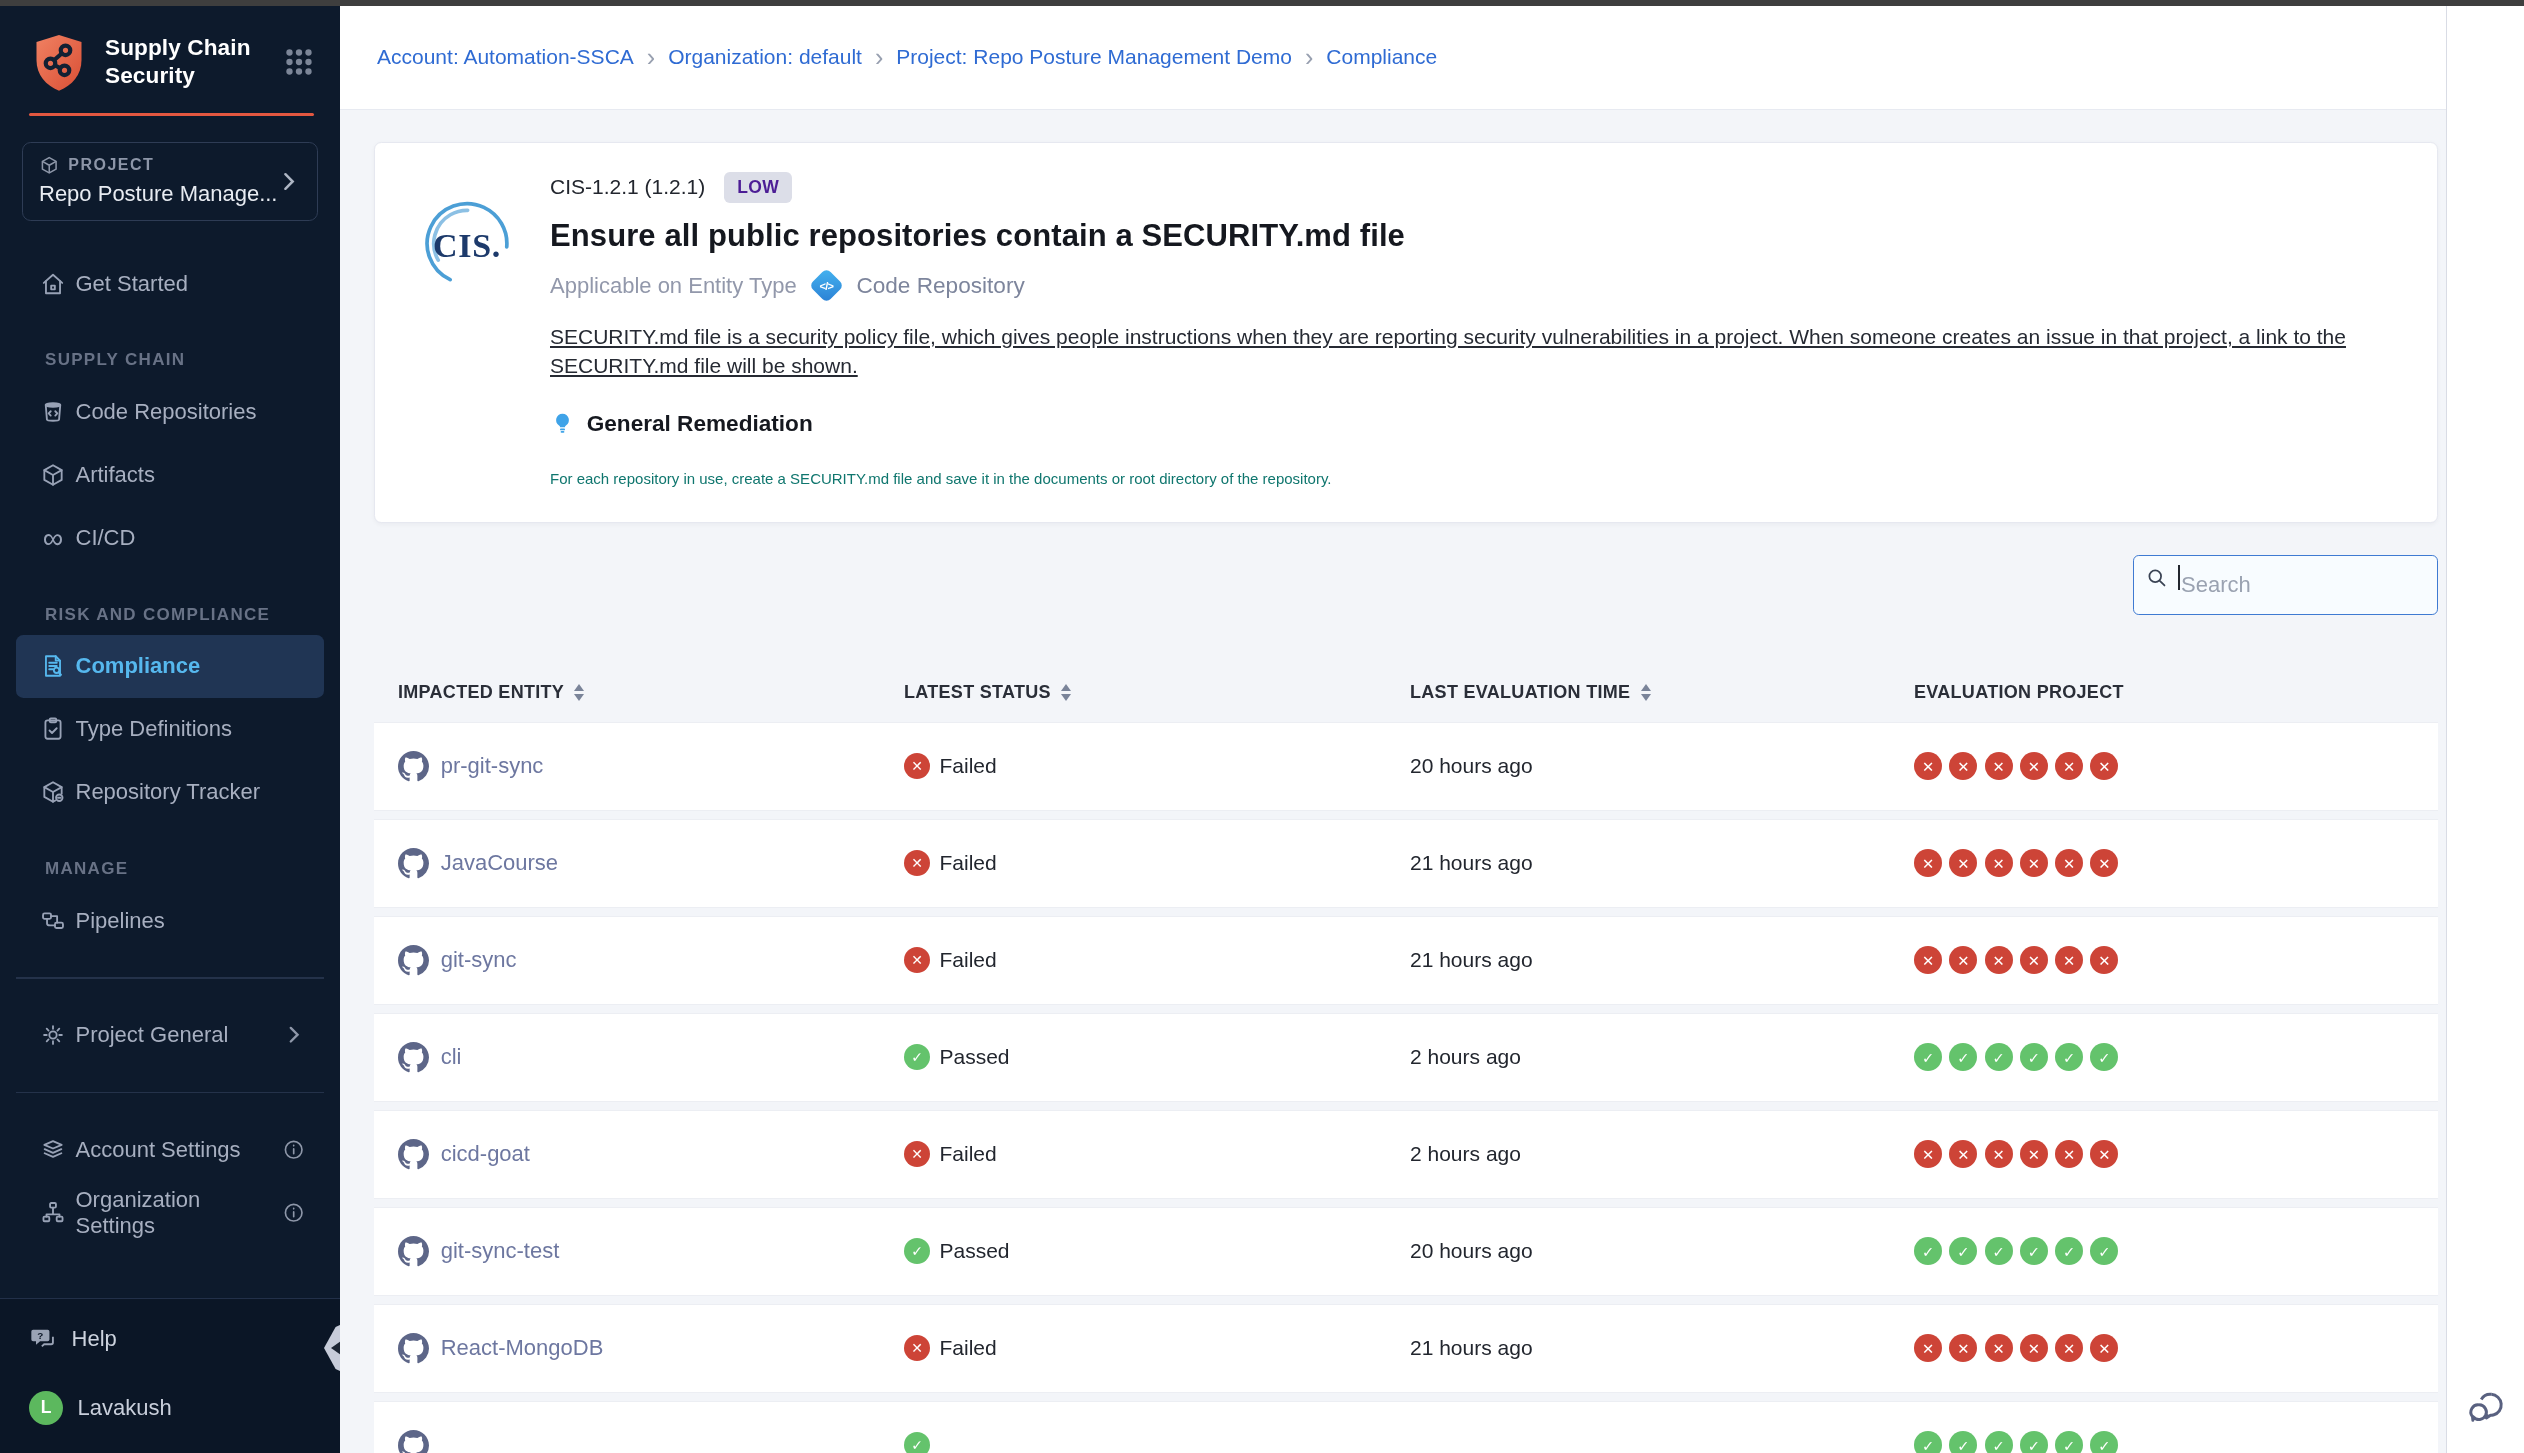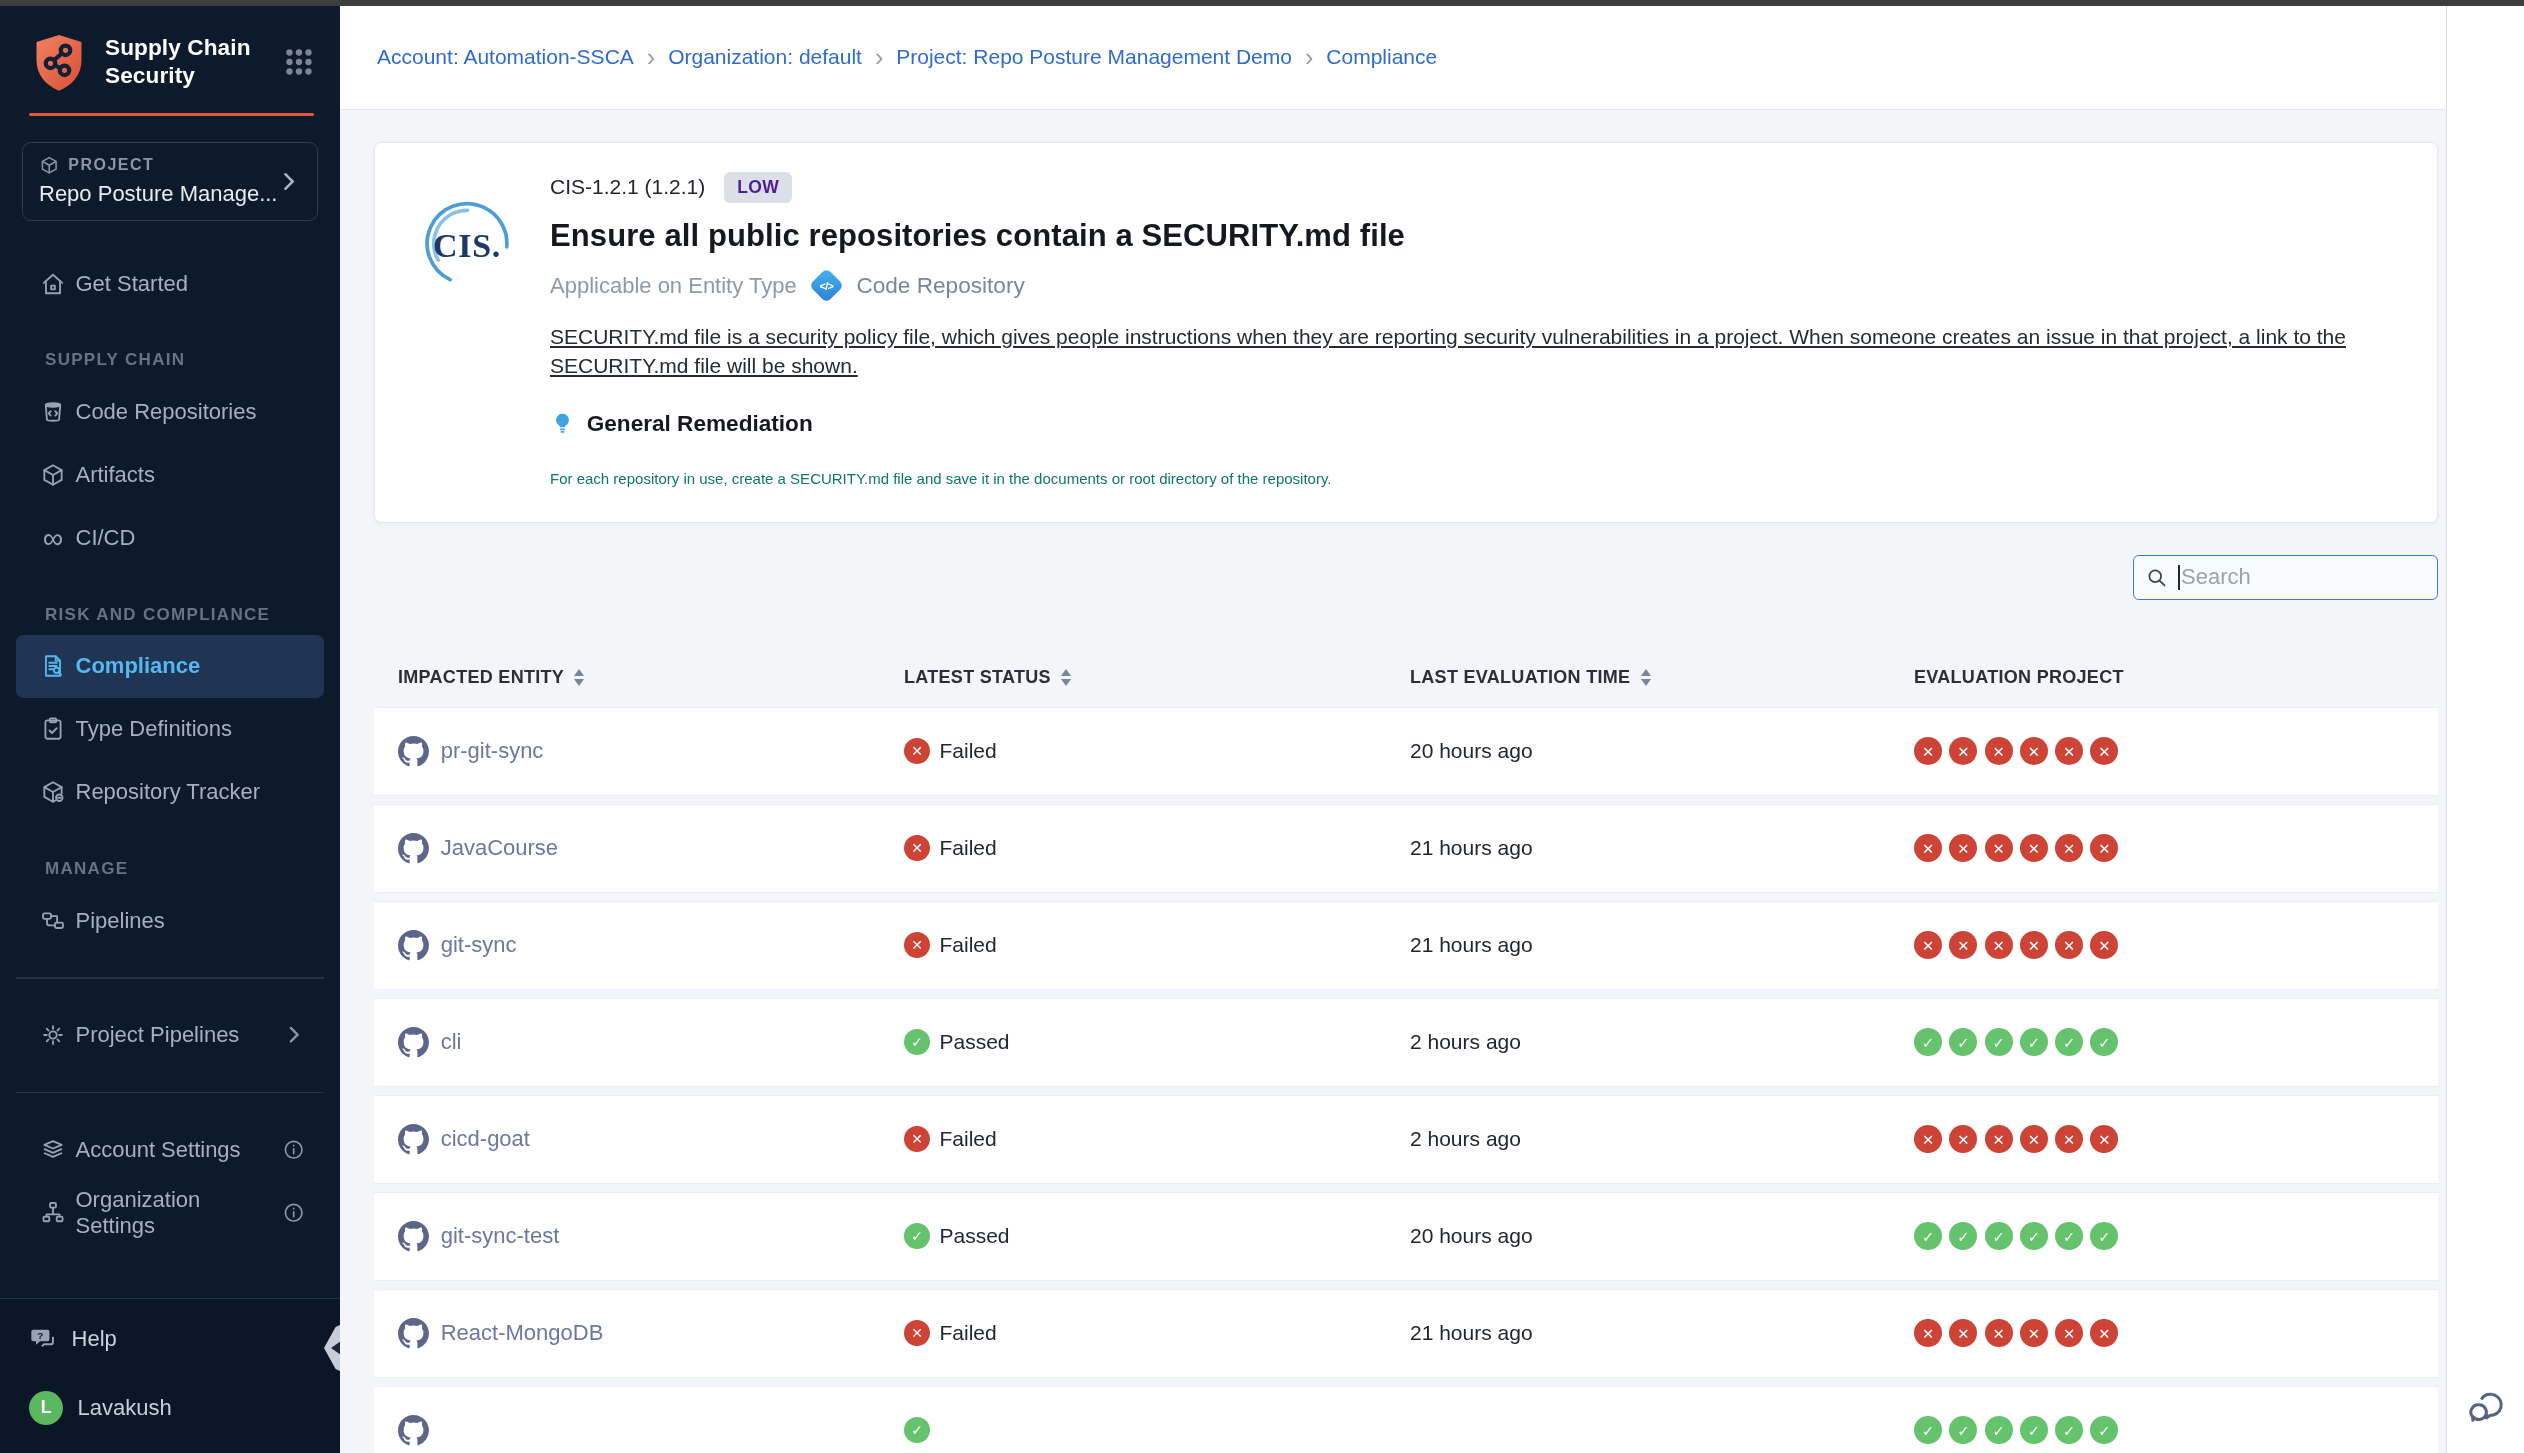--- a/index.html
+++ b/index.html
@@ -75,21 +75,21 @@
   .entity-diamond { width:25px; height:25px; border-radius:5.8px; background:linear-gradient(135deg,#45b4f0,#2a7fd4); transform:rotate(45deg); display:flex; align-items:center; justify-content:center; margin:0 4.4px; }
   .entity-diamond span { transform:rotate(-45deg); color:#fff; font-size:11px; font-weight:700; letter-spacing:-0.7px; }
   .entity-type { font-size:22.6px; color:#7d859c; }
   .rule-desc { margin-top:23.4px; font-size:21px; line-height:29px; color:#262a33; max-width:1870px;text-decoration:underline; }
   .remed-head { margin-top:31px; display:flex; align-items:center; gap:11.7px; }
   .bulb { width:25px; height:25px; }
   .remed-title { font-size:22.6px; font-weight:700; color:#15181f; }
   .remed-text { margin-top:33px; font-size:15px; color:#0f766e; }
 
   .search-row { margin-top:32px; display:flex; justify-content:flex-end; }
-  .search-box { position:relative; width:305px; height:45px; }
+  .search-box { position:relative; width:305px; height:60px; }
   .search-box input { width:100%; height:100%; border:1.5px solid #3f7ad2; border-radius:5.8px; background:#f8fcff; padding:0 11.7px 0 47px; font-size:22px; color:#22262e; outline:none; font-family:inherit; }
   .search-box input::placeholder { color:#9aa2b1; }
   .search-icon { position:absolute; left:11.7px; top:11px; width:23.4px; height:23.4px; color:#3a4354; }
   .search-caret { position:absolute; left:45px; top:10.2px; width:1.5px; height:25px; background:#22262e; }
 
   .table-wrap { margin-top:67px; }
   .thead, .trow { display:grid; grid-template-columns:506px 506px 504px 1fr; align-items:center; padding-left:24px; }
   .thead { margin-bottom:19px; }
   .th { display:flex; align-items:center; gap:10.2px; font-size:18px; font-weight:700; color:#2a2e38; letter-spacing:0.3px; cursor:pointer; }
   .sort { display:flex; flex-direction:column; gap:3.7px; }
@@ -254,21 +254,21 @@
           <span class="nav-label">Pipelines</span>
         </div>
         <div class="nav-divider"></div>
         <div class="nav-item">
           <span class="nav-icon">
             <svg viewBox="0 0 24 24" fill="none" stroke="currentColor" stroke-width="1.7" stroke-linecap="round" stroke-linejoin="round">
               <circle cx="12" cy="12" r="3.4"></circle>
               <path d="M12 3.8v2.4M12 17.8v2.4M3.8 12h2.4M17.8 12h2.4M6.2 6.2l1.7 1.7M16.1 16.1l1.7 1.7M17.8 6.2l-1.7 1.7M7.9 16.1l-1.7 1.7"></path>
             </svg>
           </span>
-          <span class="nav-label">Project Pipelines</span>
+          <span class="nav-label">Project General</span>
           <span class="nav-trailing">
             <svg viewBox="0 0 24 24" fill="none" stroke="currentColor" stroke-width="2.4" stroke-linecap="round">
               <path d="M9 5l7 7-7 7"></path>
             </svg>
           </span>
         </div>
         <div class="nav-divider"></div>
         <div class="nav-item">
           <span class="nav-icon">
             <svg viewBox="0 0 24 24" fill="none" stroke="currentColor" stroke-width="1.7" stroke-linecap="round" stroke-linejoin="round">

